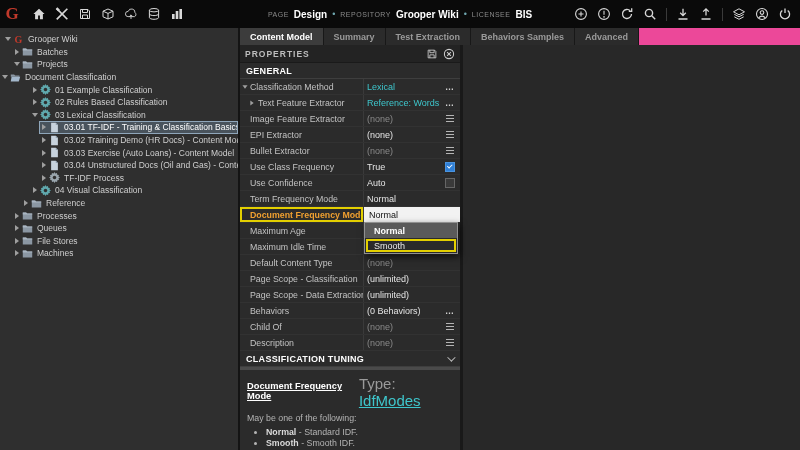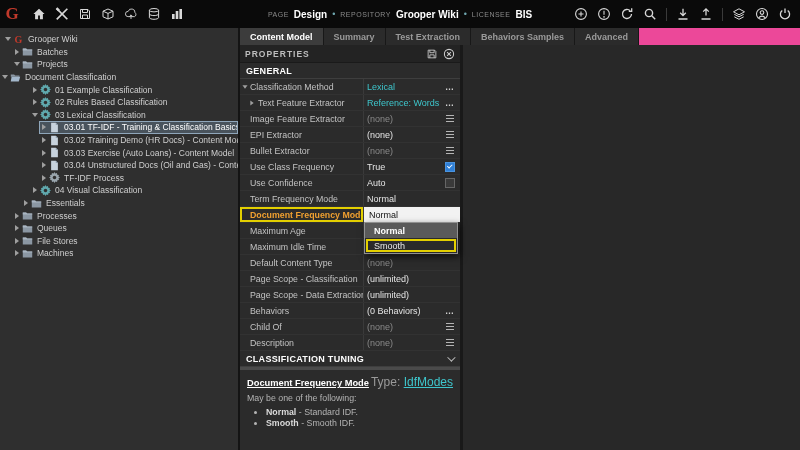--- a/index.html
+++ b/index.html
@@ -84,21 +84,21 @@
   .dropdown { position:absolute; left:124px; top:177px; width:94px; background:#2a2a2a;
               border:1px solid #909090; box-shadow:2px 3px 7px rgba(0,0,0,.65); z-index:5; }
   .dd-item { height:15px; display:flex; align-items:center; padding-left:9px; font-size:9px; color:#e8e8e8; position:relative; }
   .dd-item.sel { background:#5a5a5a; font-weight:bold; color:#fff; }
   .dd-item.box::after { content:""; position:absolute; inset:1px; border:2px solid #e3cf00; pointer-events:none; }
 
   
   .help { flex:1; border-top:3px solid #4a4a4a; padding:5px 7px 0 7px; overflow:hidden; background:#2b2b2b; }
   .help-head { display:flex; align-items:baseline; }
   .help-title { color:#fff; font-weight:bold; font-size:9.3px; text-decoration:underline; }
-  .help-type { margin-left:auto; color:#9a9a9a; font-size:12px; }
+  .help-type { margin-left:auto; color:#9a9a9a; font-size:15px; }
   .help-type .link { color:#3ec6cc; text-decoration:underline; }
   .help p { color:#b4b4b4; font-size:8.8px; line-height:1.25; margin-top:4px; }
   .help ul { margin-top:3px; padding-left:19px; color:#b4b4b4; font-size:8.8px; line-height:1.3; }
   .help b { color:#dadada; }
 
   .splitter { width:3px; flex:0 0 3px; background:#191919; }
   .right-panel { flex:1; background:#282828; }
 </style>
 </head>
 <body>
@@ -410,21 +410,21 @@
           <div class="tree-row-body">
             <span class="exp">
               <i class="tri-r"></i>
             </span>
             <span class="t-icon">
               <svg viewBox="0 0 14 12">
                 <path fill="#8b97a3" d="M1 2.2h4.2L6.6 3.6H13V11H1z"></path>
                 <path fill="#aab6c2" d="M1 2.2h4.2L6.6 3.6H13v1.1H1z"></path>
               </svg>
             </span>
-            <span class="t-label">Essentials</span>
+            <span class="t-label">Reference</span>
           </div>
         </div>
         <div class="tree-row" style="padding-left: 12px;">
           <div class="tree-row-body">
             <span class="exp">
               <i class="tri-r"></i>
             </span>
             <span class="t-icon">
               <svg viewBox="0 0 14 12">
                 <path fill="#8b97a3" d="M1 2.2h4.2L6.6 3.6H13V11H1z"></path>

